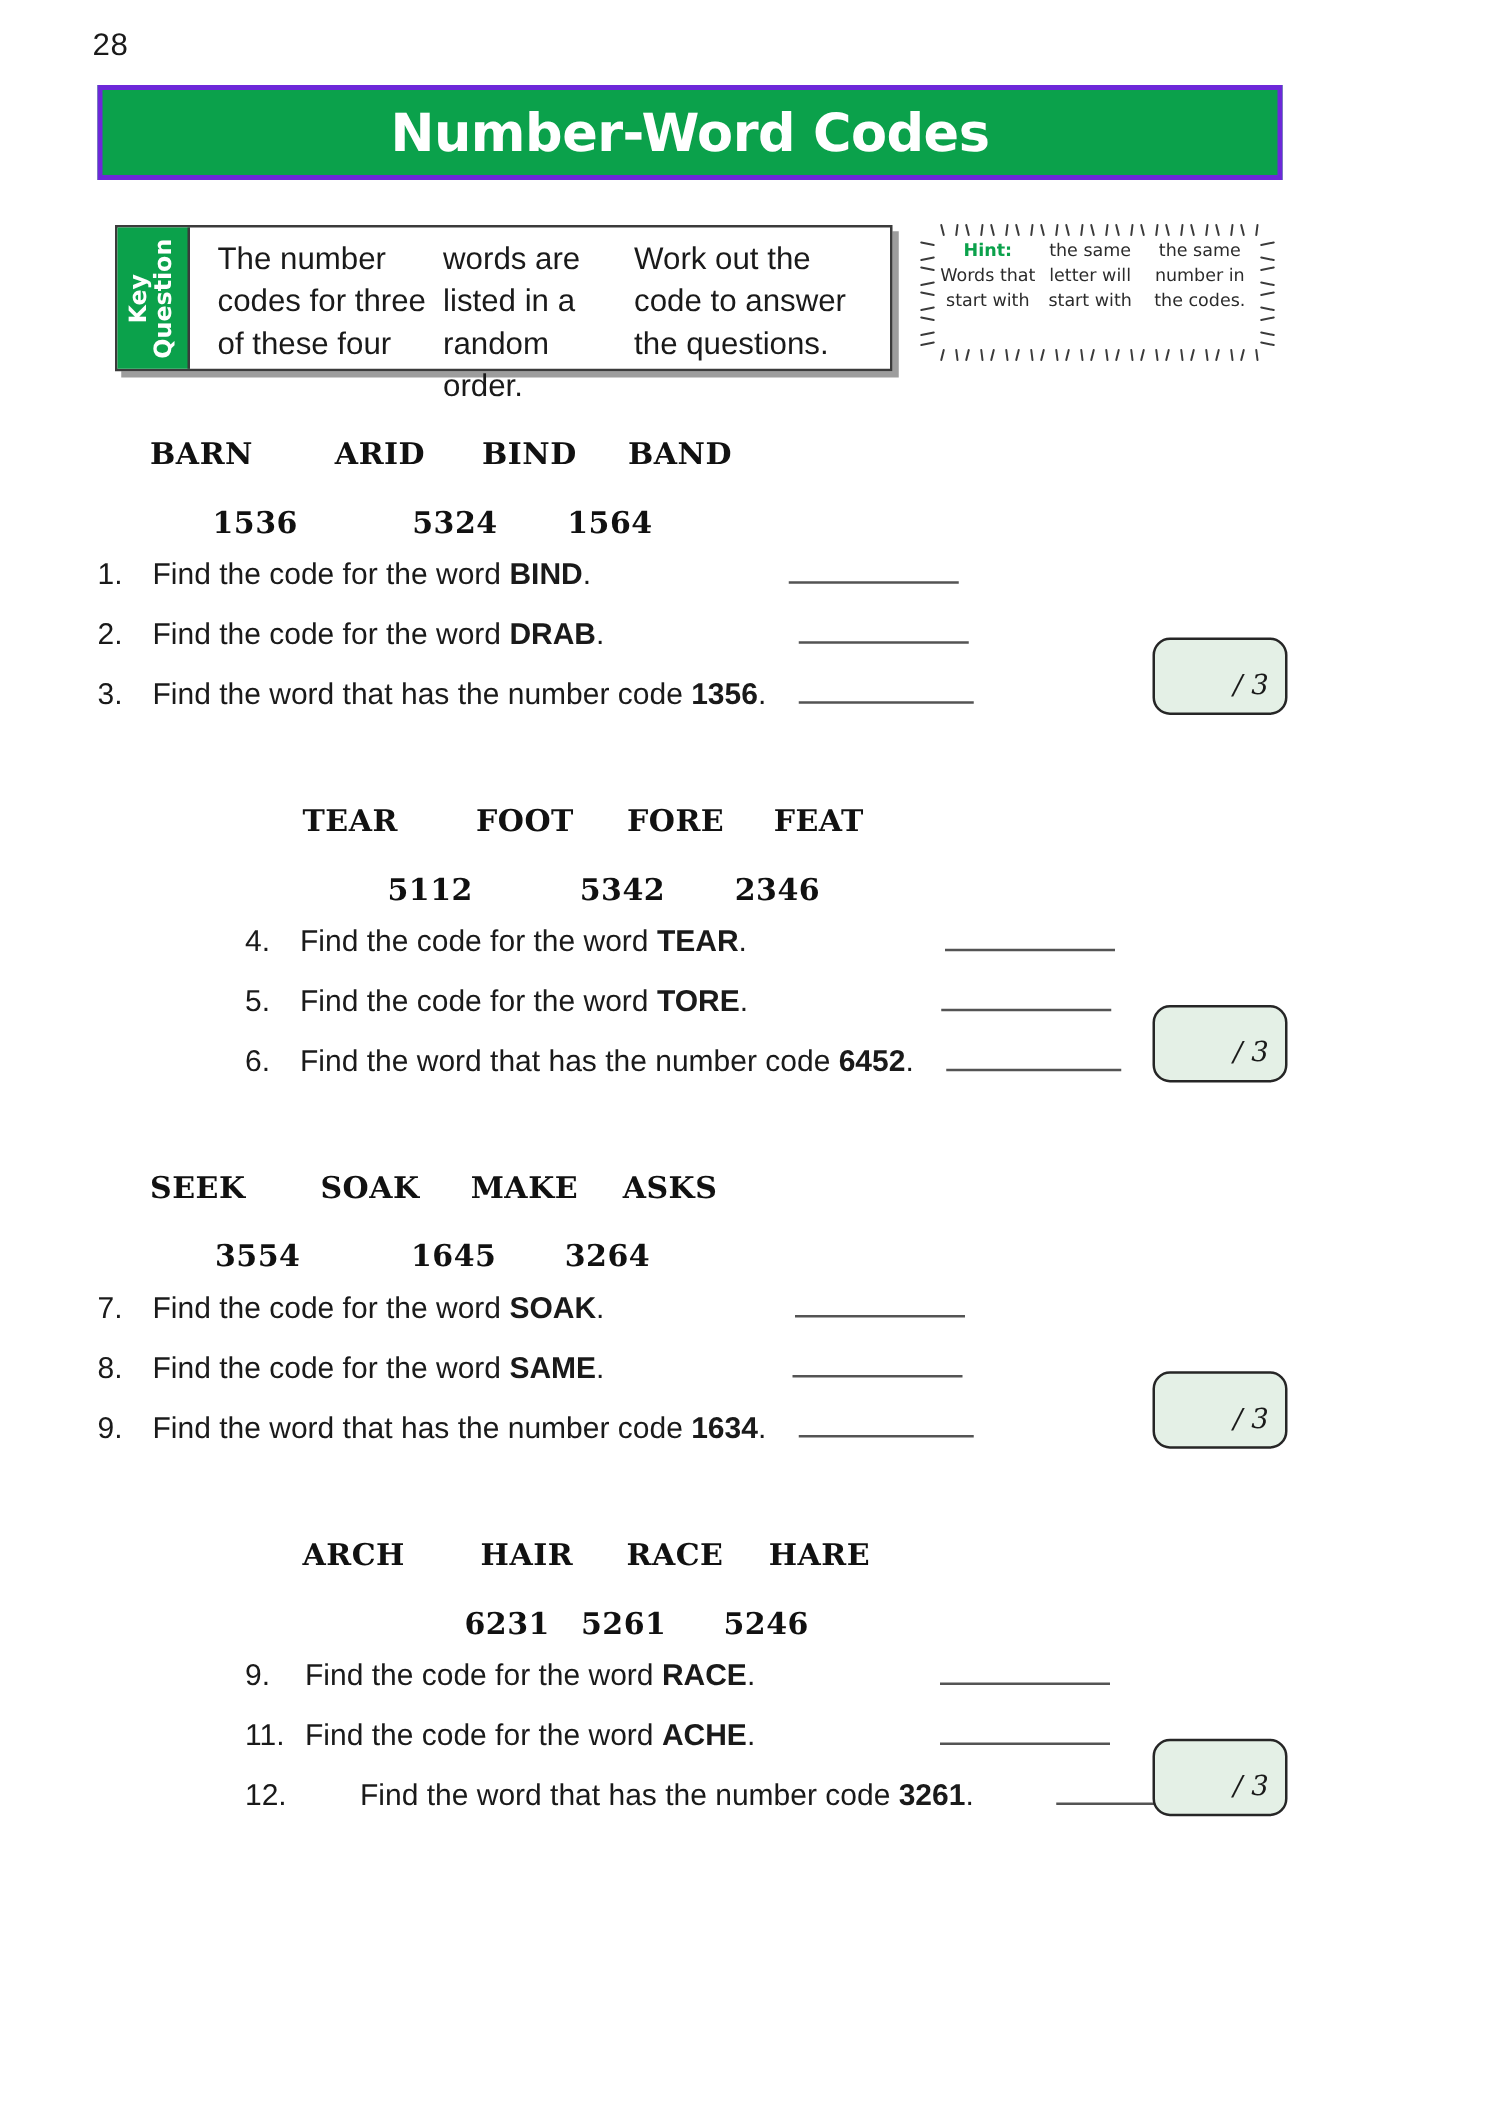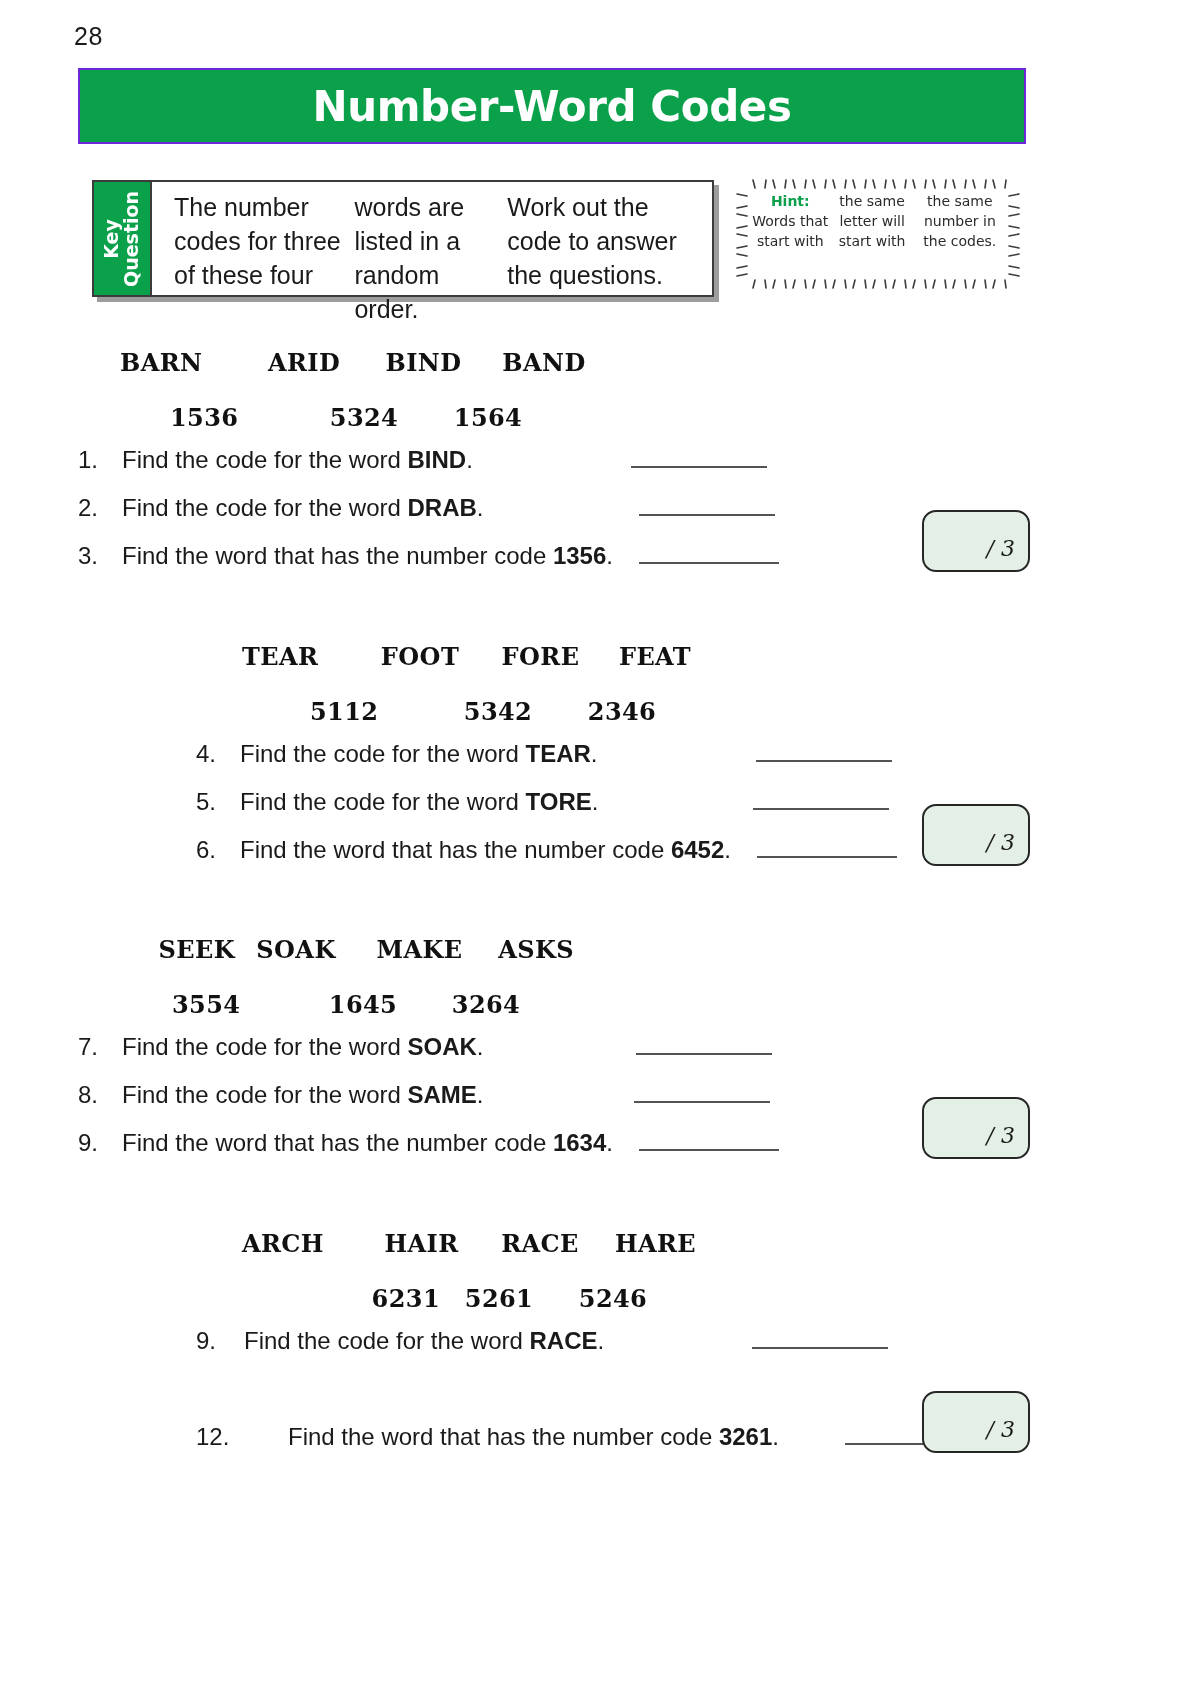--- a/index.html
+++ b/index.html
@@ -33,21 +33,21 @@
   }
 
   
   .title-banner {
     position: absolute;
     left: 78px;
     top: 68px;
     width: 948px;
     height: 76px;
     background: #0ba14b;
-    border: 2px solid #6d28d9;
+    border: 4px solid #6d28d9;
     box-sizing: border-box;
     display: flex;
     align-items: center;
     justify-content: center;
   }
   .title-banner .title-text {
     color: #ffffff;
     font-size: 42px;
     font-weight: bold;
     letter-spacing: -0.4px;
@@ -392,21 +392,21 @@
     <span class="q-num">6.</span>
     <span class="q-text"><span>Find the word that has the number code </span><b>6452</b><span>.</span></span>
     <span class="answer-line" style="width:140px; margin-left:26px;"></span>
   </div>
   <div class="score-box" style="left:922px; top:804px;">
     <span class="score-text">/ 3</span>
   </div>
 
   <div class="block" style="left:120px; top:935px;">
     <div class="word-row">
-      <span class="word-cell" style="width:115px; text-align:right;">SEEK</span>
+      <span class="word-cell" style="width:115px; text-align:left;">SEEK</span>
       <span class="word-cell" style="width:122px;">SOAK</span>
       <span class="word-cell" style="width:125px;">MAKE</span>
       <span class="word-cell" style="width:108px;">ASKS</span>
     </div>
     <div class="code-row" style="margin-top:26px; padding-left:52px;">
       <span class="code-cell" style="width:128px; text-align:left;">3554</span>
       <span class="code-cell" style="width:126px;">1645</span>
       <span class="code-cell" style="width:120px;">3264</span>
     </div>
   </div>
@@ -442,20 +442,25 @@
       <span class="code-cell" style="width:118px;">5261</span>
       <span class="code-cell" style="width:110px;">5246</span>
     </div>
   </div>
 
   <div class="q-row" style="position:absolute; left:196px; top:1327px;">
     <span class="q-num wide">9.</span>
     <span class="q-text"><span>Find the code for the word </span><b>RACE</b><span>.</span></span>
     <span class="answer-line" style="width:136px; margin-left:148px;"></span>
   </div>
+  <div class="q-row" style="position:absolute; left:196px; top:1375px;">
+    <span class="q-num wide">11.</span>
+    <span class="q-text"><span>Find the code for the word </span><b>ACHE</b><span>.</span></span>
+    <span class="answer-line" style="width:136px; margin-left:148px;"></span>
+  </div>
   <div class="q-row" style="position:absolute; left:196px; top:1423px;gap:44px;">
     <span class="q-num wide">12.</span>
     <span class="q-text"><span>Find the word that has the number code </span><b>3261</b><span>.</span></span>
     <span class="answer-line" style="width:140px; margin-left:22px;"></span>
   </div>
   <div class="score-box" style="left:922px; top:1391px;">
     <span class="score-text">/ 3</span>
   </div>
 
 

